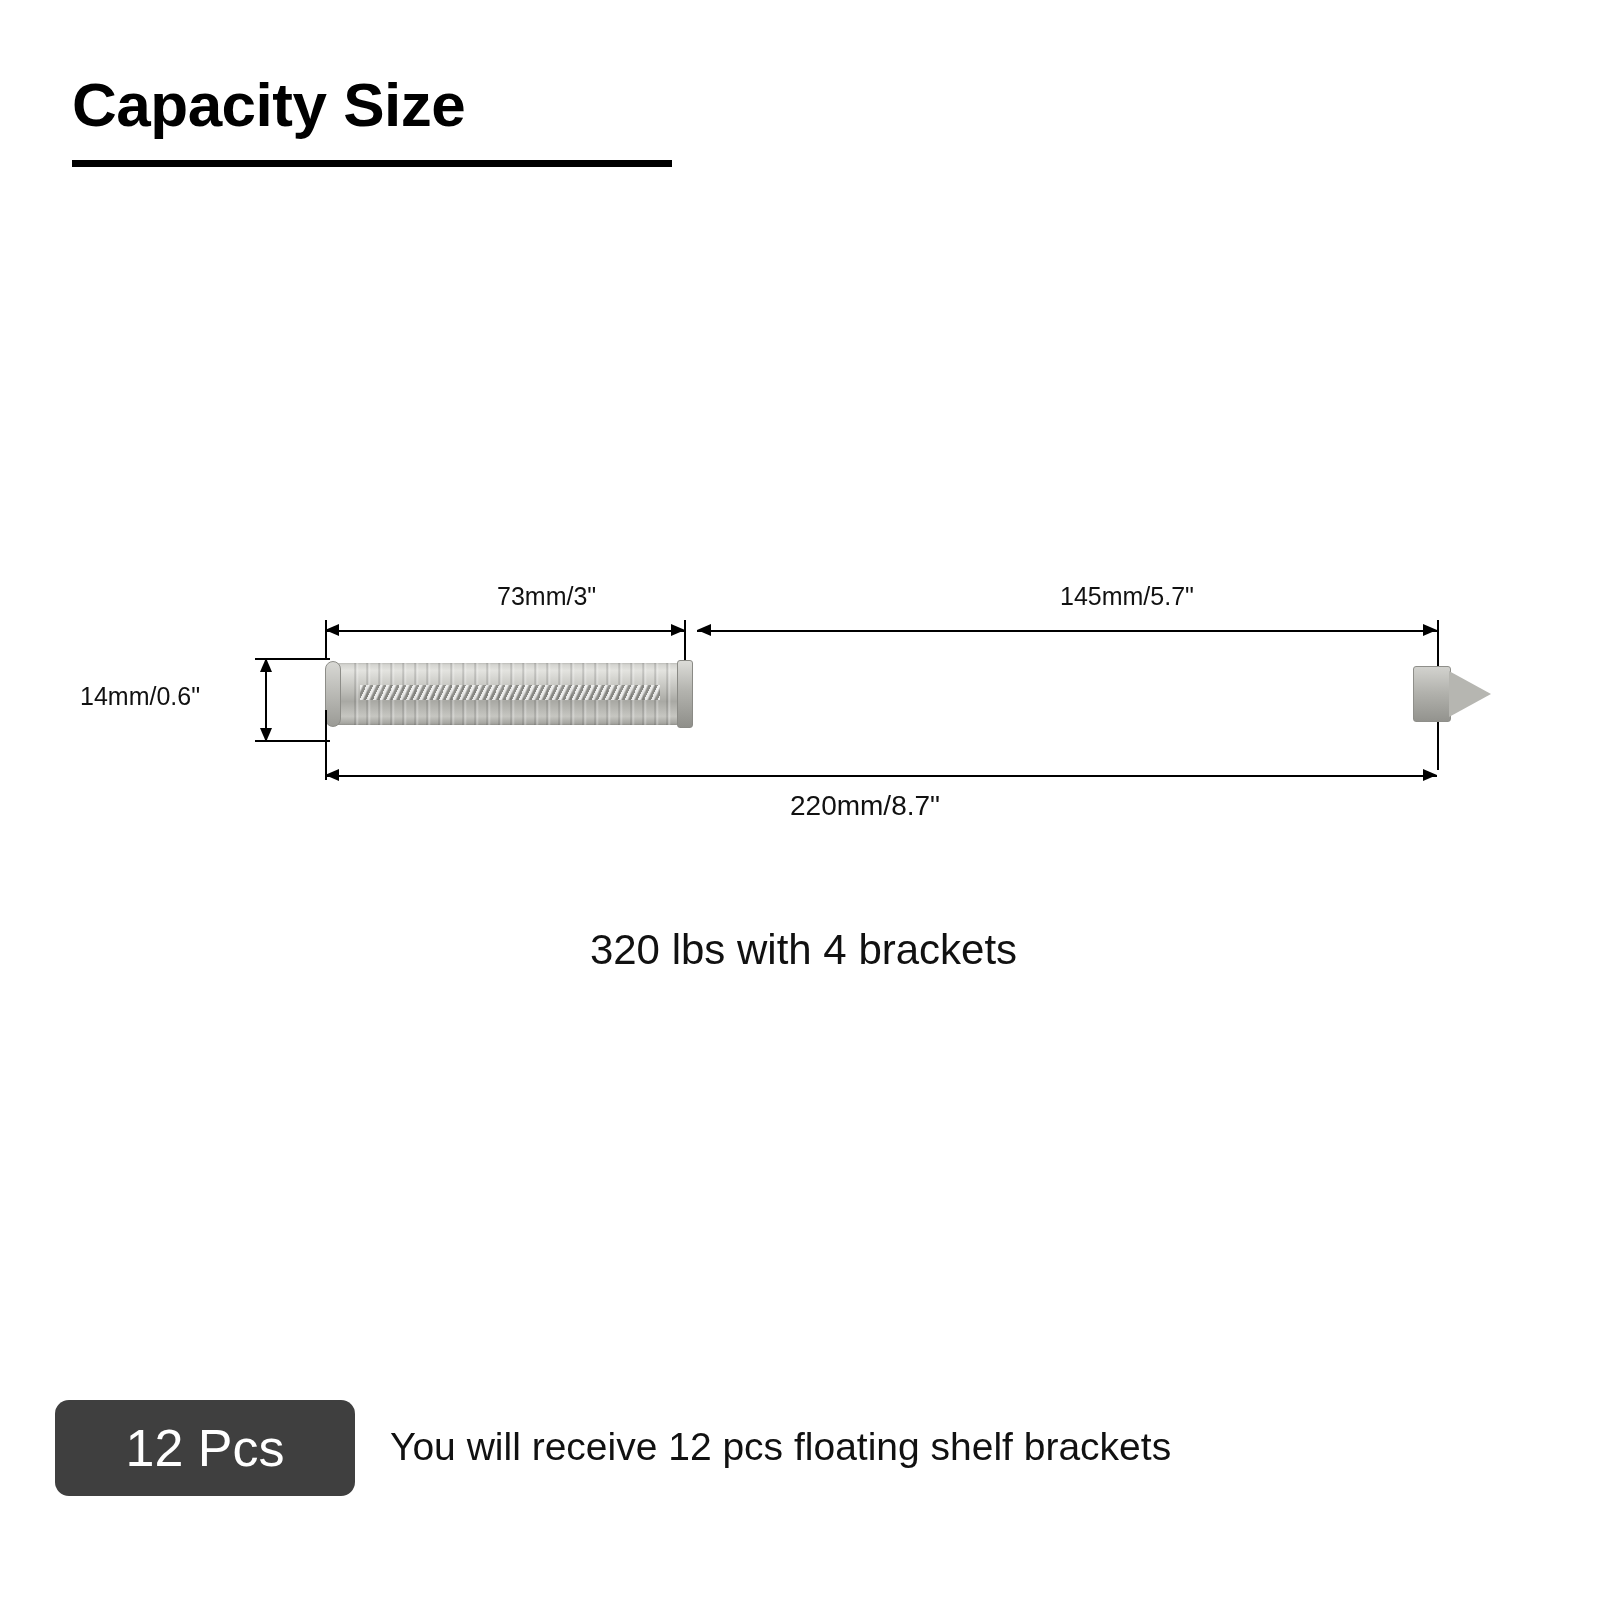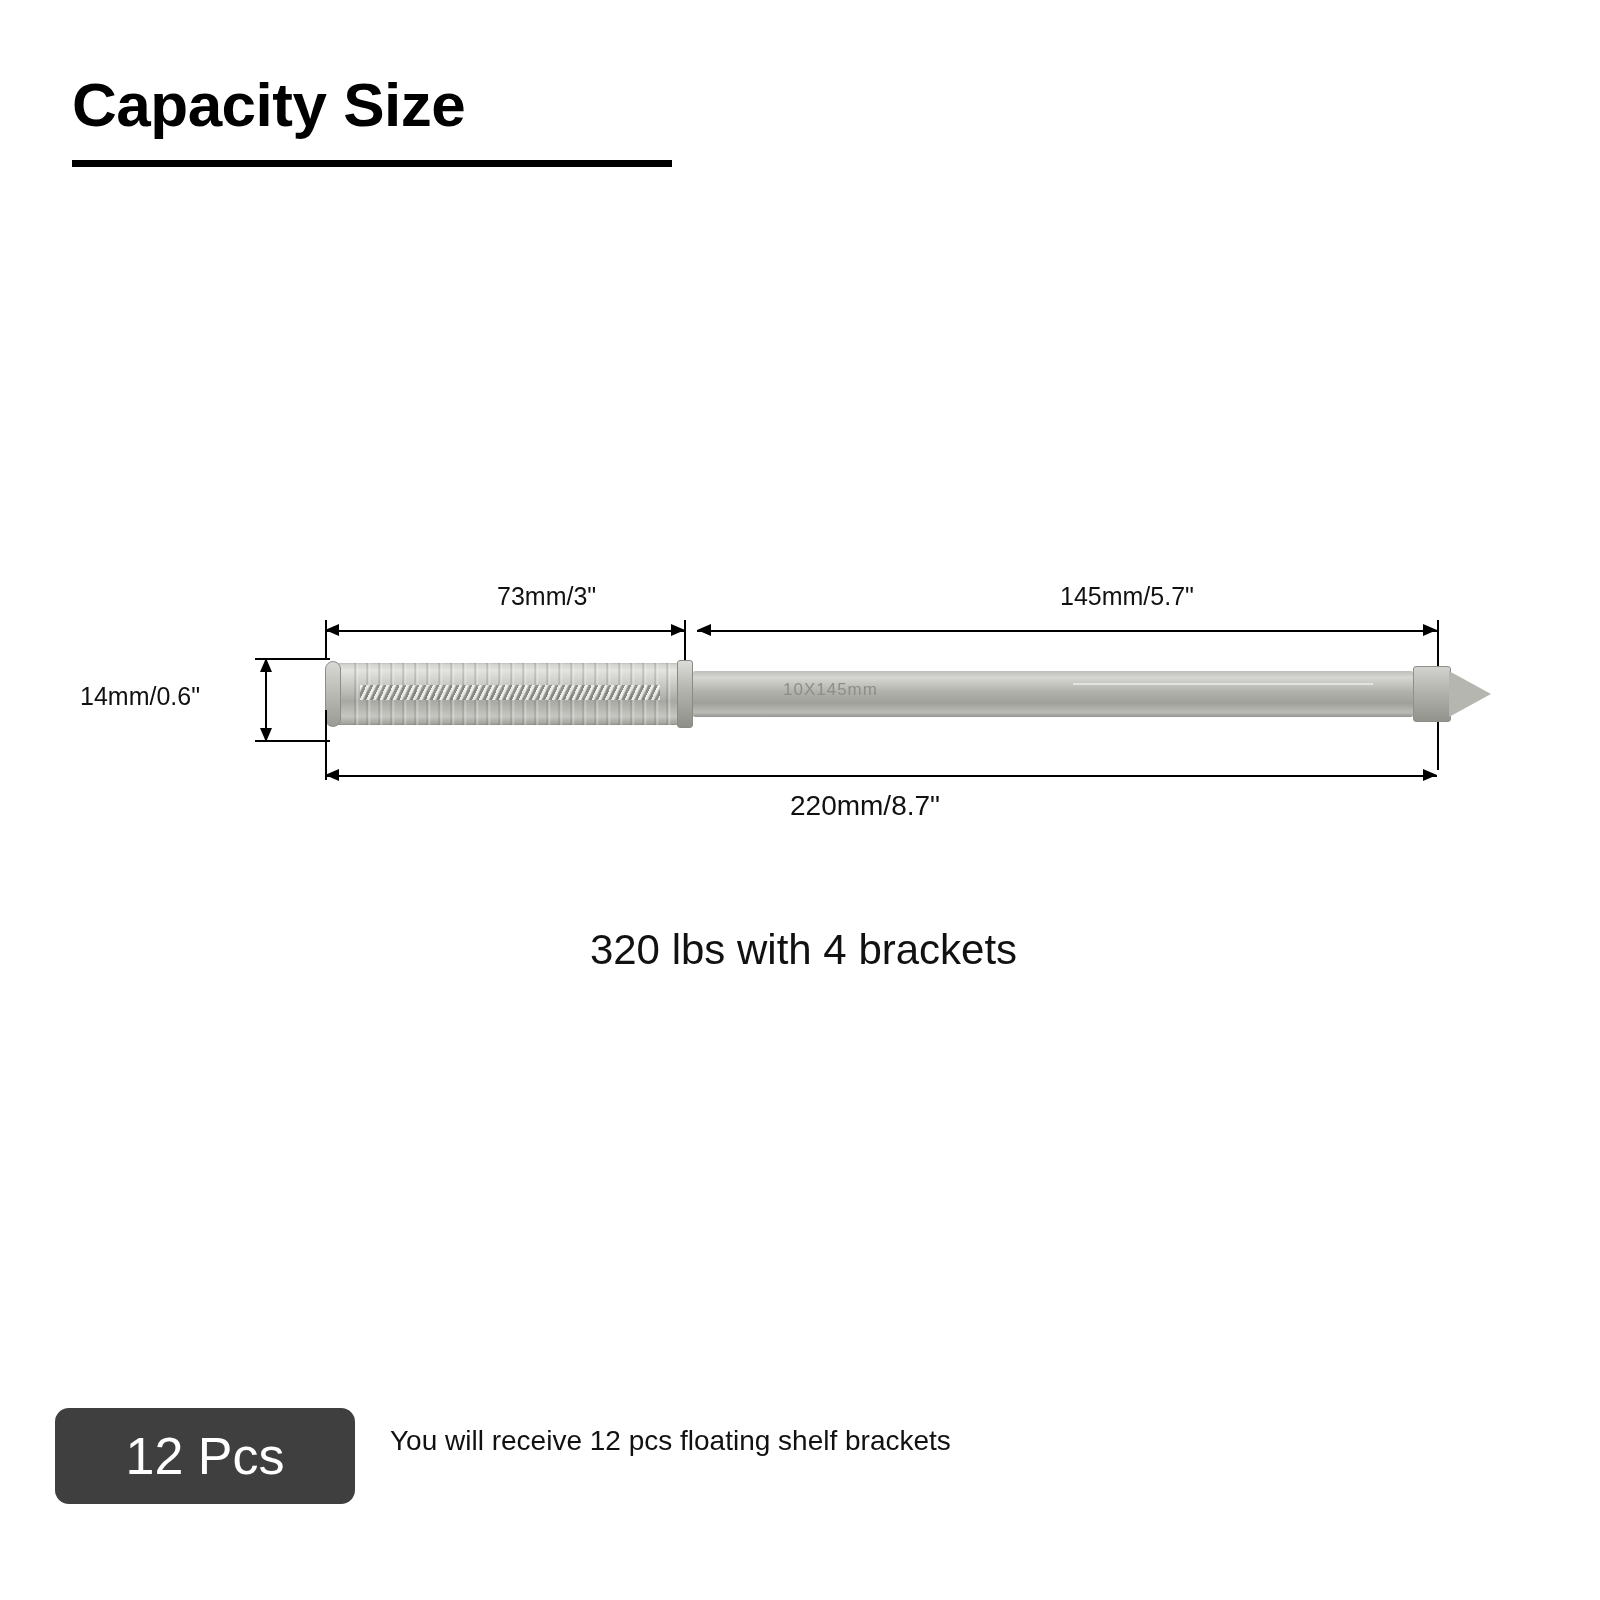--- a/index.html
+++ b/index.html
@@ -223,27 +223,26 @@
     top: 1400px;
     width: 300px;
     height: 96px;
     background: #3f3f3f;
     border-radius: 14px;
     color: #ffffff;
     font-size: 52px;
     display: flex;
     align-items: center;
     justify-content: center;
-    margin-top: 8px;
   }
   #bottom-note {
     position: absolute;
     left: 390px;
     top: 1425px;
-    font-size: 28px;
+    font-size: 39px;
     color: #111111;
     white-space: nowrap;
   }
 </style>
 </head>
 <body>
 
 <div id="page-title">Capacity Size</div>
 <div id="title-underline"></div>
 
@@ -263,24 +262,20 @@
   <div class="arrow-r" style="left:1423px; top:64px;"></div>
   <div class="vline" style="left:1437px; top:60px; height:150px;"></div>
 
   <div id="anchor-art">
     <div id="sleeve">
       <div id="sleeve-ribs"></div>
       <div id="sleeve-thread"></div>
     </div>
     <div id="sleeve-cap"></div>
     <div id="collar"></div>
-    <div id="shaft">
-      <div id="shaft-line"></div>
-      <div id="shaft-mark">10X145mm</div>
-    </div>
     <div id="tip-block"></div>
     <div id="tip-cone"></div>
   </div>
 
   <div class="dim-label" style="left:80px; top:122px;">14mm/0.6"</div>
   <div class="vline" style="left:265px; top:98px; height:82px;"></div>
   <div class="arrow-u" style="left:260px; top:98px;"></div>
   <div class="arrow-d" style="left:260px; top:168px;"></div>
   <div class="hline" style="left:255px; top:98px; width:75px;"></div>
   <div class="hline" style="left:255px; top:180px; width:75px;"></div>

